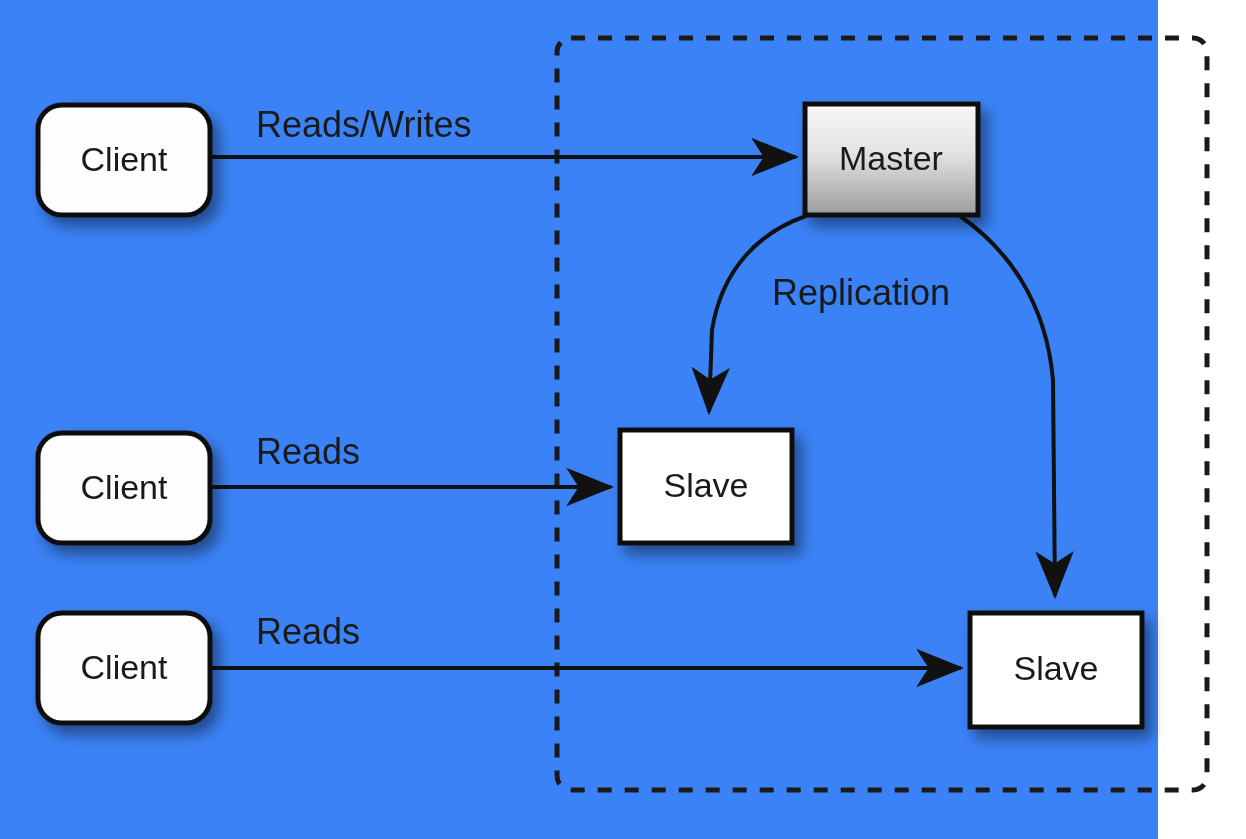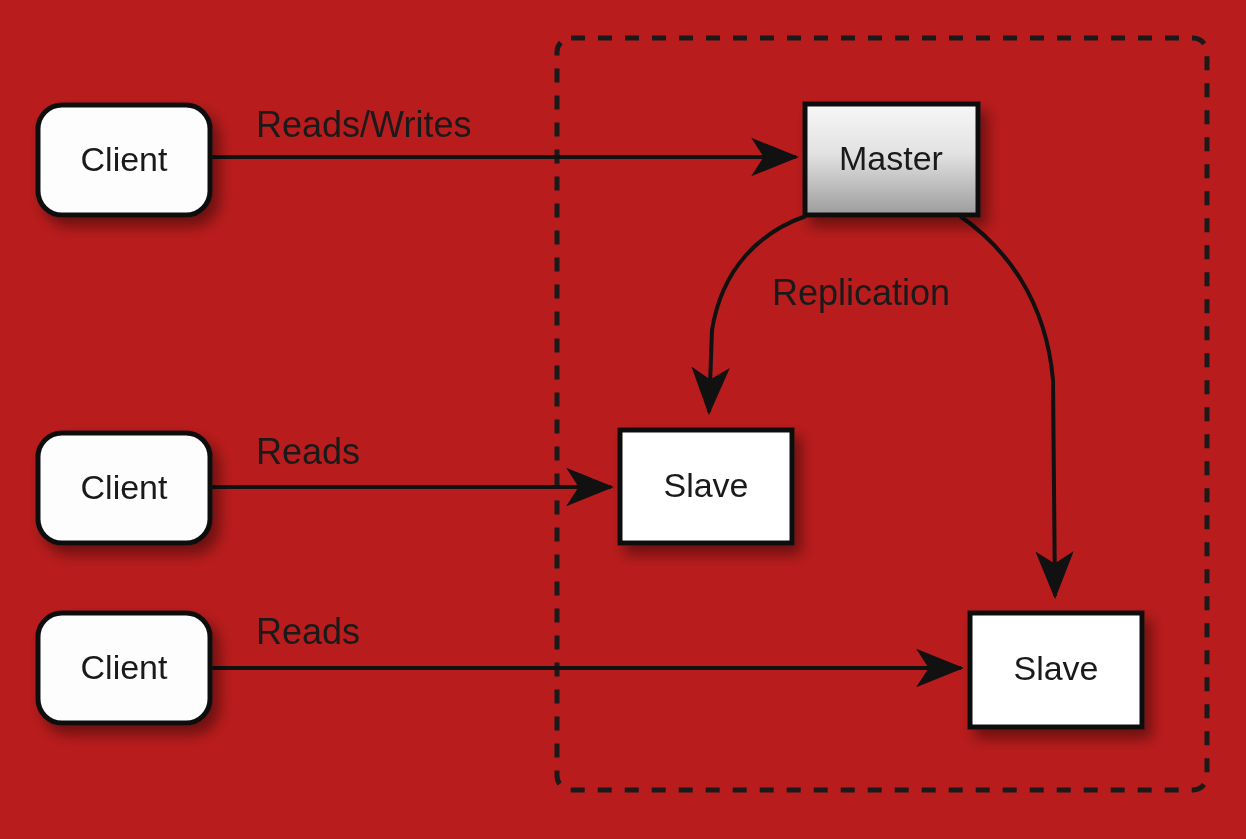--- a/index.html
+++ b/index.html
@@ -8,23 +8,23 @@
     background: #ffffff;
   }
   body {
     width: 1246px;
     height: 839px;
     font-family: "Liberation Sans", sans-serif;
     overflow: hidden;
   }
   #diagram-root {
     position: relative;
-    width: 1246px;
+    width: 1158px;
     height: 839px;
-    background: #b91c1c;
+    background: #3b82f6;
   }
   #diagram-svg {
     position: absolute;
     top: 0;
     left: 0;
     width: 1246px;
     height: 839px;
   }
   .node-label {
     font-family: "Liberation Sans", sans-serif;

